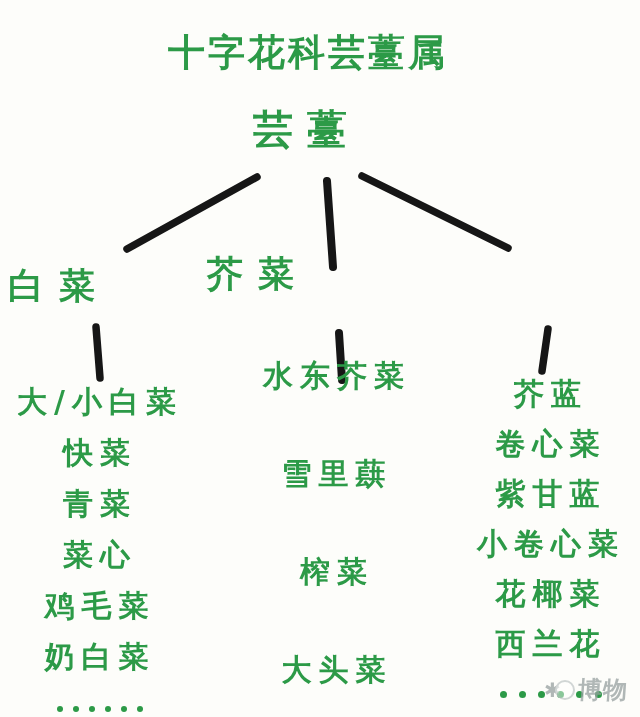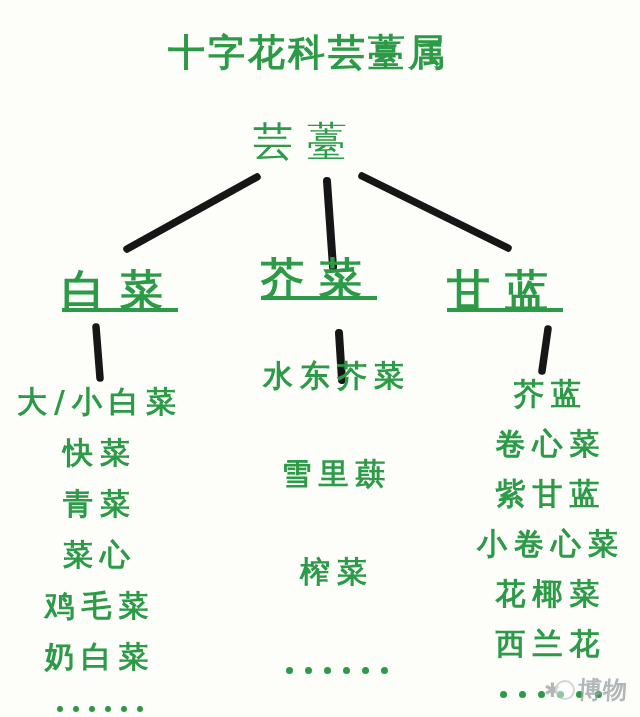--- a/index.html
+++ b/index.html
@@ -28,46 +28,44 @@
     font-size:37px;
     font-weight:700;
     letter-spacing:3px;
     color:var(--green);
   }
   .root{
     position:absolute;
     left:0; right:26px; top:102px;
     text-align:center;
     font-size:40px;
-    font-weight:400;
+    font-weight:700;
     letter-spacing:14px;
     color:var(--green);
-    margin-top:12px;
   }
   svg.edges{
     position:absolute;
     left:0; top:0;
     width:640px; height:717px;
     pointer-events:none;
   }
   svg.edges line{
     stroke:var(--line);
     stroke-width:7.5;
     stroke-linecap:round;
   }
   .branch{
     position:absolute;
     width:170px;
-    text-align:right;
-    font-size:43px;
+    text-align:left;
+    font-size:36px;
     font-weight:700;
     letter-spacing:15px;
     color:var(--green);
     white-space:nowrap;
-    text-decoration:underline;
   }
   .b0{left:8px;  top:262px;}
   .b1{left:207px;top:250px;}
   .b2{left:393px;top:262px;}
   .col{
     position:absolute;
     width:230px;
     display:flex;
     flex-direction:column;
   }
@@ -133,21 +131,20 @@
     <line x1="257" y1="177" x2="127" y2="249"></line>
     <line x1="327" y1="181" x2="333" y2="267" style="stroke-width:8"></line>
     <line x1="362" y1="176" x2="508" y2="248"></line>
     <line x1="96" y1="327" x2="100" y2="378"></line>
     <line x1="339" y1="333" x2="342" y2="380" style="stroke-width:8"></line>
     <line x1="548" y1="329" x2="542" y2="371"></line>
   </svg>
 
   <div class="branch b0">白菜</div>
   <div class="branch b1">芥菜</div>
-  <div class="branch b2">甘蓝</div>
 
   <div class="col c0">
       <div class="item">大/小白菜</div>
       <div class="item">快菜</div>
       <div class="item">青菜</div>
       <div class="item">菜心</div>
       <div class="item">鸡毛菜</div>
       <div class="item">奶白菜</div>
       <div class="item dots">
         <span class="dot"></span>
@@ -155,20 +152,21 @@
         <span class="dot"></span>
         <span class="dot"></span>
         <span class="dot"></span>
         <span class="dot"></span>
       </div>
     </div>
   <div class="col c1">
       <div class="item">水东芥菜</div>
       <div class="item">雪里蕻</div>
       <div class="item">榨菜</div>
+      <div class="item">大头菜</div>
       <div class="item dots">
         <span class="dot"></span>
         <span class="dot"></span>
         <span class="dot"></span>
         <span class="dot"></span>
         <span class="dot"></span>
         <span class="dot"></span>
       </div>
     </div>
   <div class="col c2">

